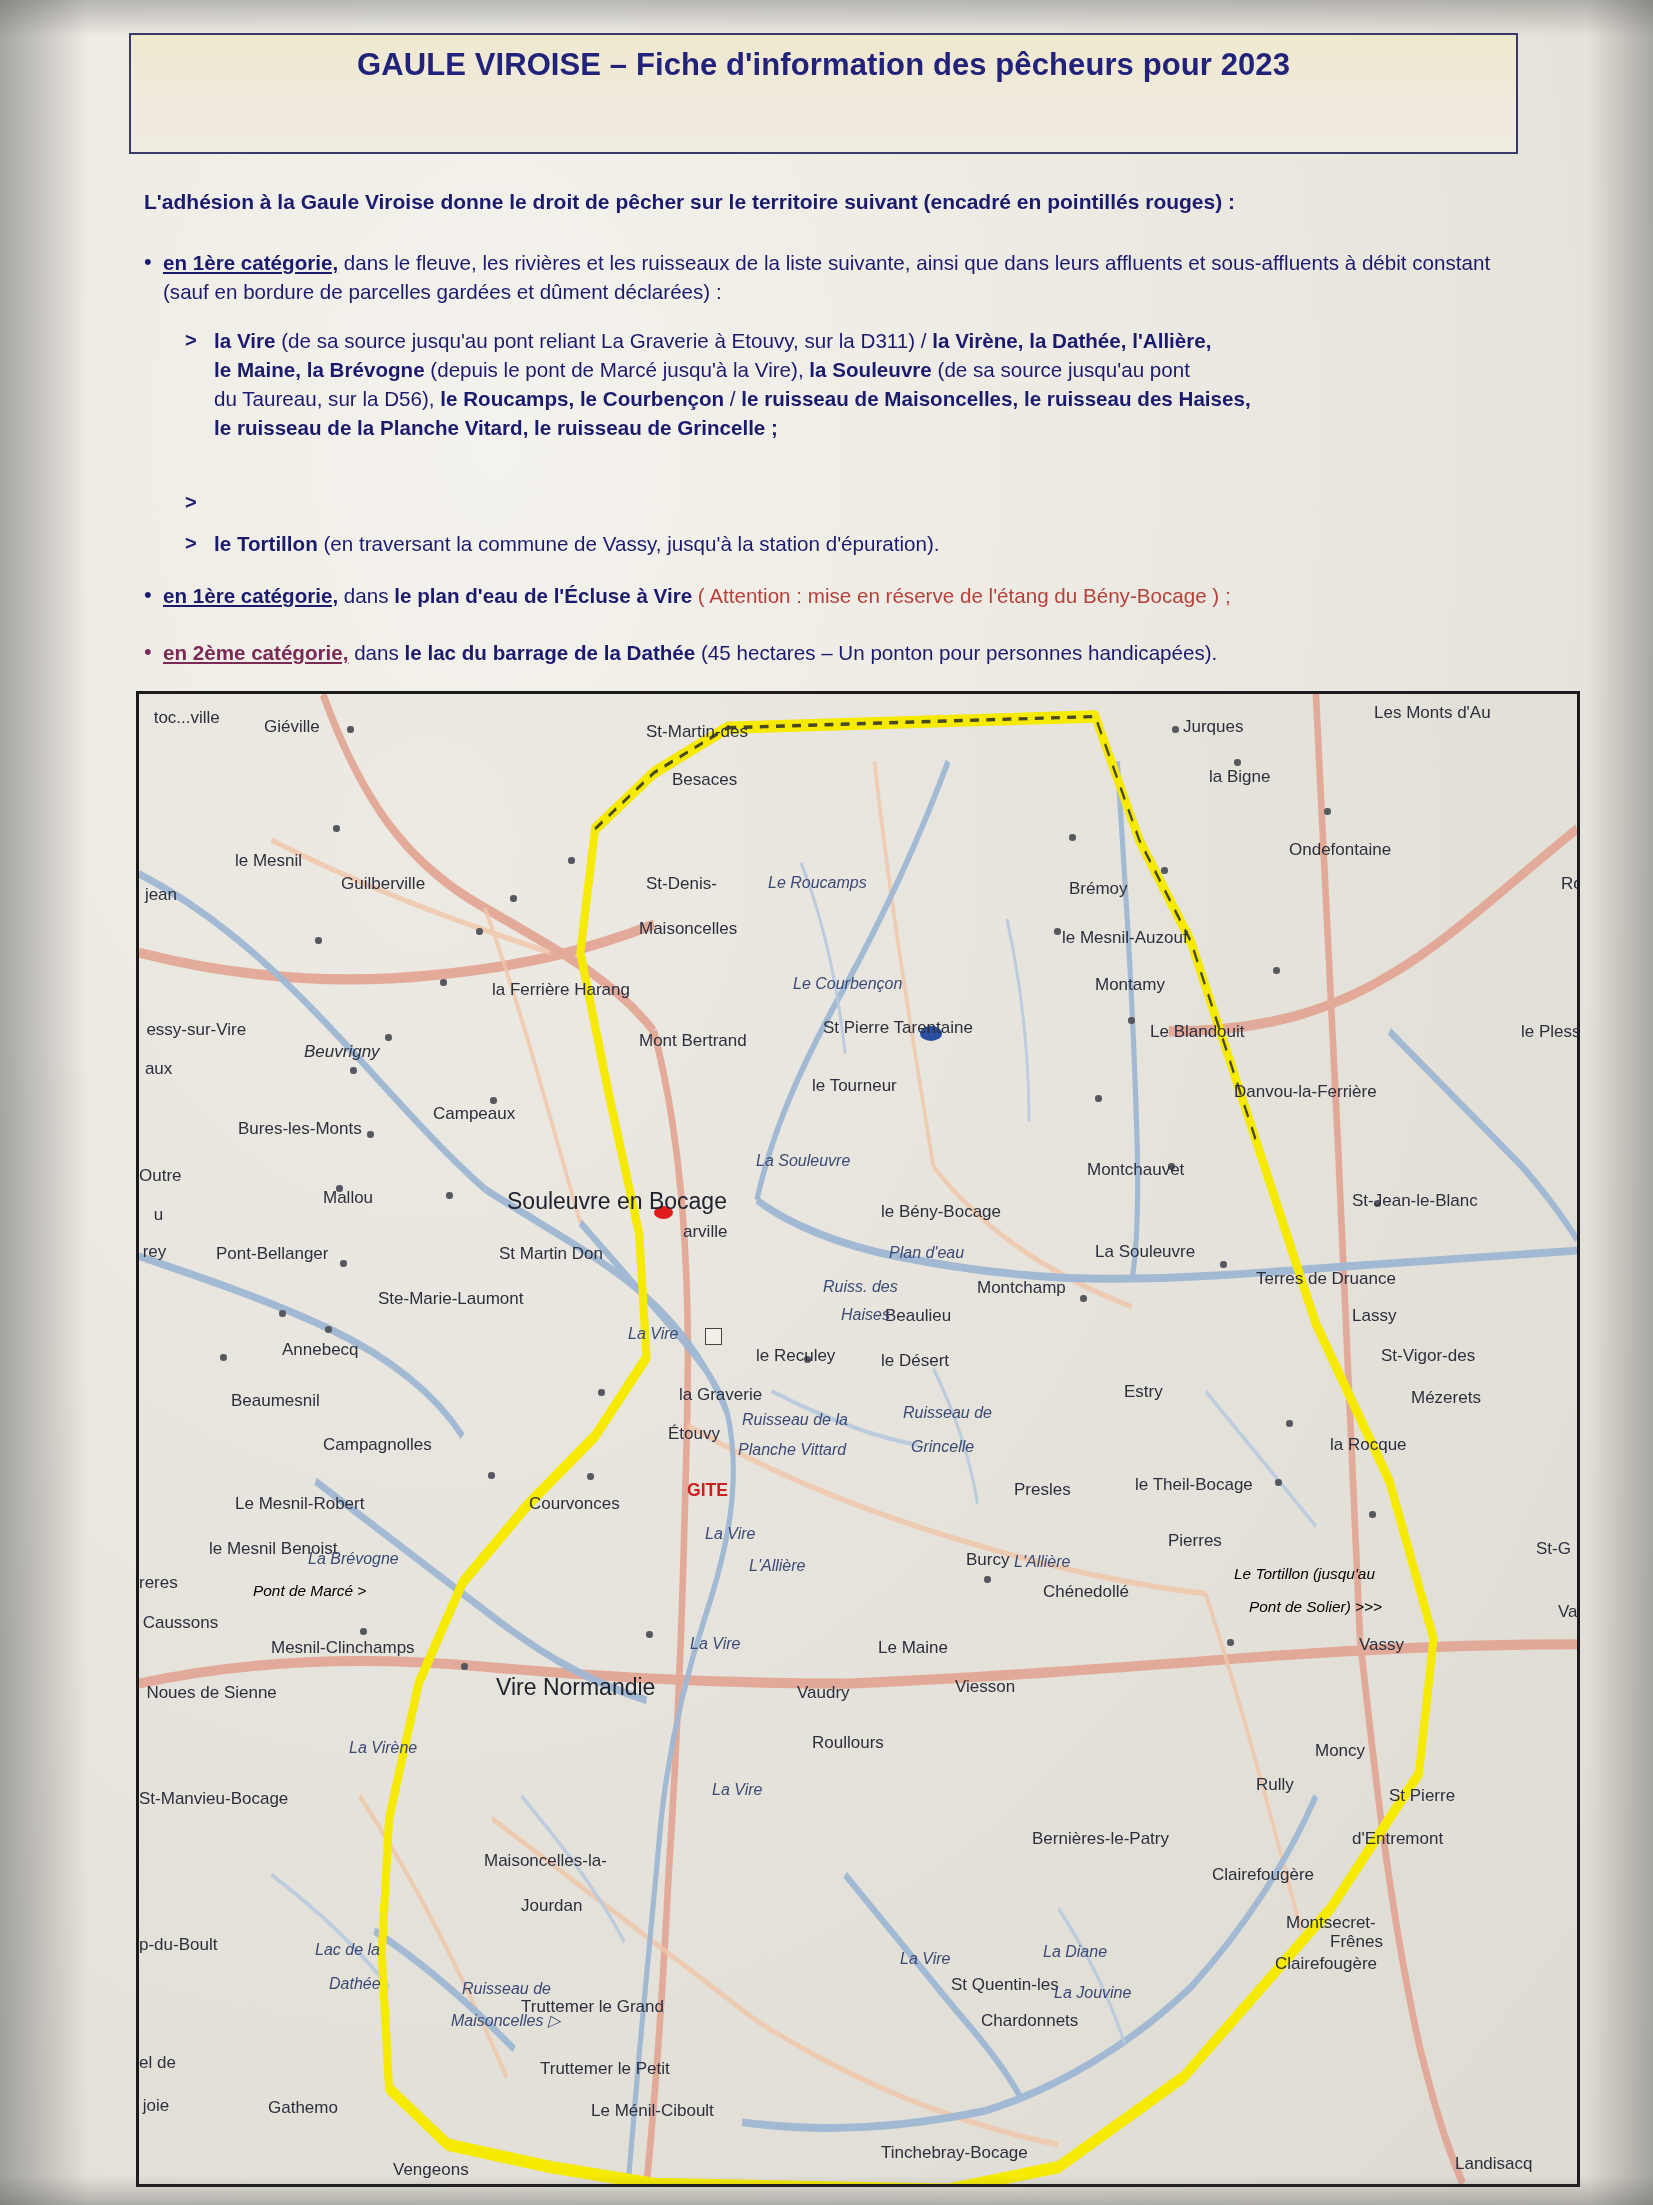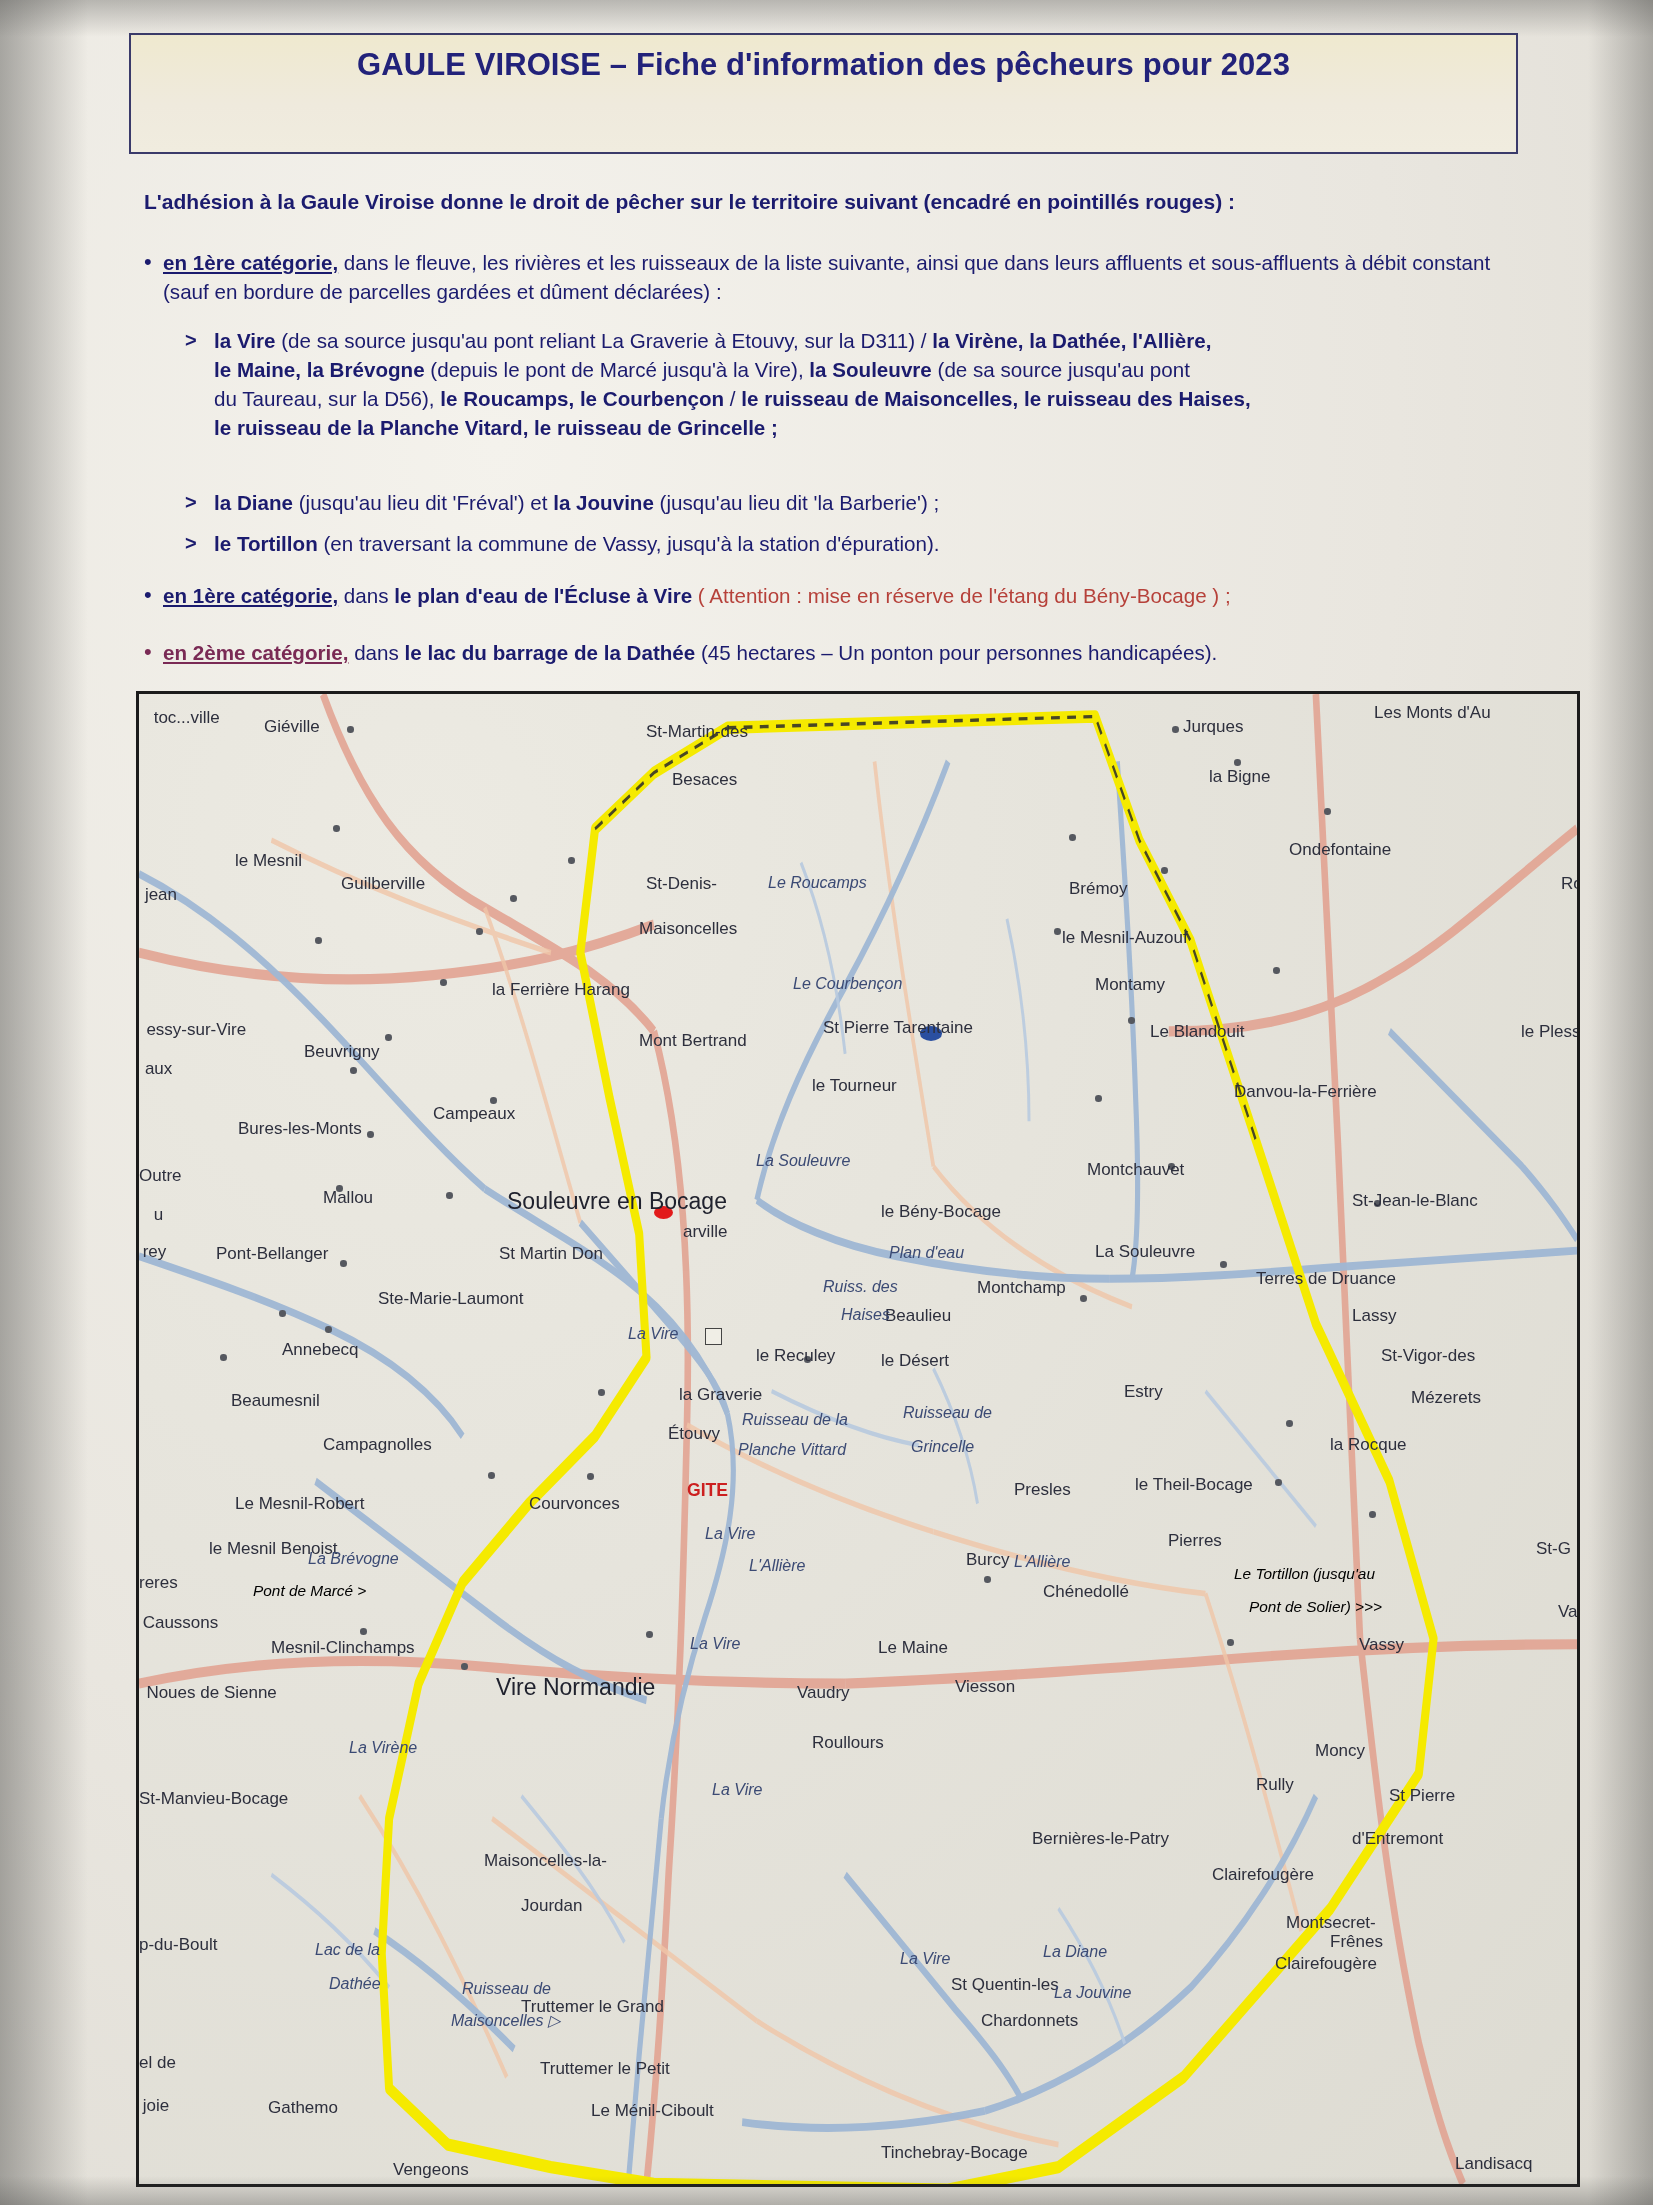--- a/index.html
+++ b/index.html
@@ -242,23 +242,20 @@
     <div class="bullet-text">
       <b class="navy">la Vire</b><span class="normal"> (de sa source jusqu'au pont reliant La Graverie à Etouvy, sur la D311)  /  </span><b class="navy">la Virène, la Dathée, l'Allière,</b><br>
       <b class="navy">le Maine, la Brévogne</b><span class="normal"> (depuis le pont de Marcé jusqu'à la Vire), </span><b class="navy">la Souleuvre</b><span class="normal"> (de sa source jusqu'au pont</span><br>
       <span class="normal">du Taureau, sur la D56), </span><b class="navy">le Roucamps, le Courbençon</b><span class="normal">  /  </span><b class="navy">le ruisseau de Maisoncelles, le ruisseau des Haises,</b><br>
       <b class="navy">le ruisseau de la Planche Vitard, le ruisseau de Grincelle ;</b>
     </div>
   </div>
 
   <div class="sub-row s2">
     <div class="sub-arrow">&gt;</div>
-    <div class="bullet-text">
-      <b class="navy">la Diane</b><span class="normal"> (jusqu'au lieu dit 'Fréval') et </span><b class="navy">la Jouvine</b><span class="normal"> (jusqu'au lieu dit 'la Barberie') ;</span>
-    </div>
   </div>
 
   <div class="sub-row s3">
     <div class="sub-arrow">&gt;</div>
     <div class="bullet-text">
       <b class="navy">le Tortillon</b><span class="normal"> (en traversant la commune de Vassy, jusqu'à la station d'épuration).</span>
     </div>
   </div>
 
   <div class="bullet-row b2">
@@ -400,21 +397,21 @@
           <div class="map-label " style="left: 202px; top: 180px;">Guilberville</div>
           <div class="map-label " style="left: 507px; top: 180px;">St-Denis-</div>
           <div class="map-label " style="left: 500px; top: 225px;">Maisoncelles</div>
           <div class="map-label " style="left: 930px; top: 185px;">Brémoy</div>
           <div class="map-label " style="left: 1422px; top: 180px;">Rou</div>
           <div class="map-label " style="left: 5.9px; top: 191px;">jean</div>
           <div class="map-label " style="left: 923px; top: 234px;">le Mesnil-Auzouf</div>
           <div class="map-label " style="left: 353px; top: 286px;">la Ferrière Harang</div>
           <div class="map-label " style="left: 956px; top: 281px;">Montamy</div>
           <div class="map-label " style="left: 7.4px; top: 326px;">essy-sur-Vire</div>
-          <div class="map-label " style="left: 165px; top: 348px;">Beuvrigny</div>
+          <div class="map-label " style="left: 165px; top: 348px; font-style: italic;">Beuvrigny</div>
           <div class="map-label " style="left: 500px; top: 337px;">Mont Bertrand</div>
           <div class="map-label " style="left: 684px; top: 324px;">St Pierre Tarentaine</div>
           <div class="map-label " style="left: 1011px; top: 328px;">Le Blandouit</div>
           <div class="map-label " style="left: 1382px; top: 328px;">le Pless</div>
           <div class="map-label " style="left: 5.9px; top: 365px;">aux</div>
           <div class="map-label " style="left: 673px; top: 382px;">le Tourneur</div>
           <div class="map-label " style="left: 99px; top: 425px;">Bures-les-Monts</div>
           <div class="map-label " style="left: 294px; top: 410px;">Campeaux</div>
           <div class="map-label " style="left: 1095px; top: 388px;">Danvou-la-Ferrière</div>
           <div class="map-label " style="left: 0px; top: 472px;">Outre</div>

